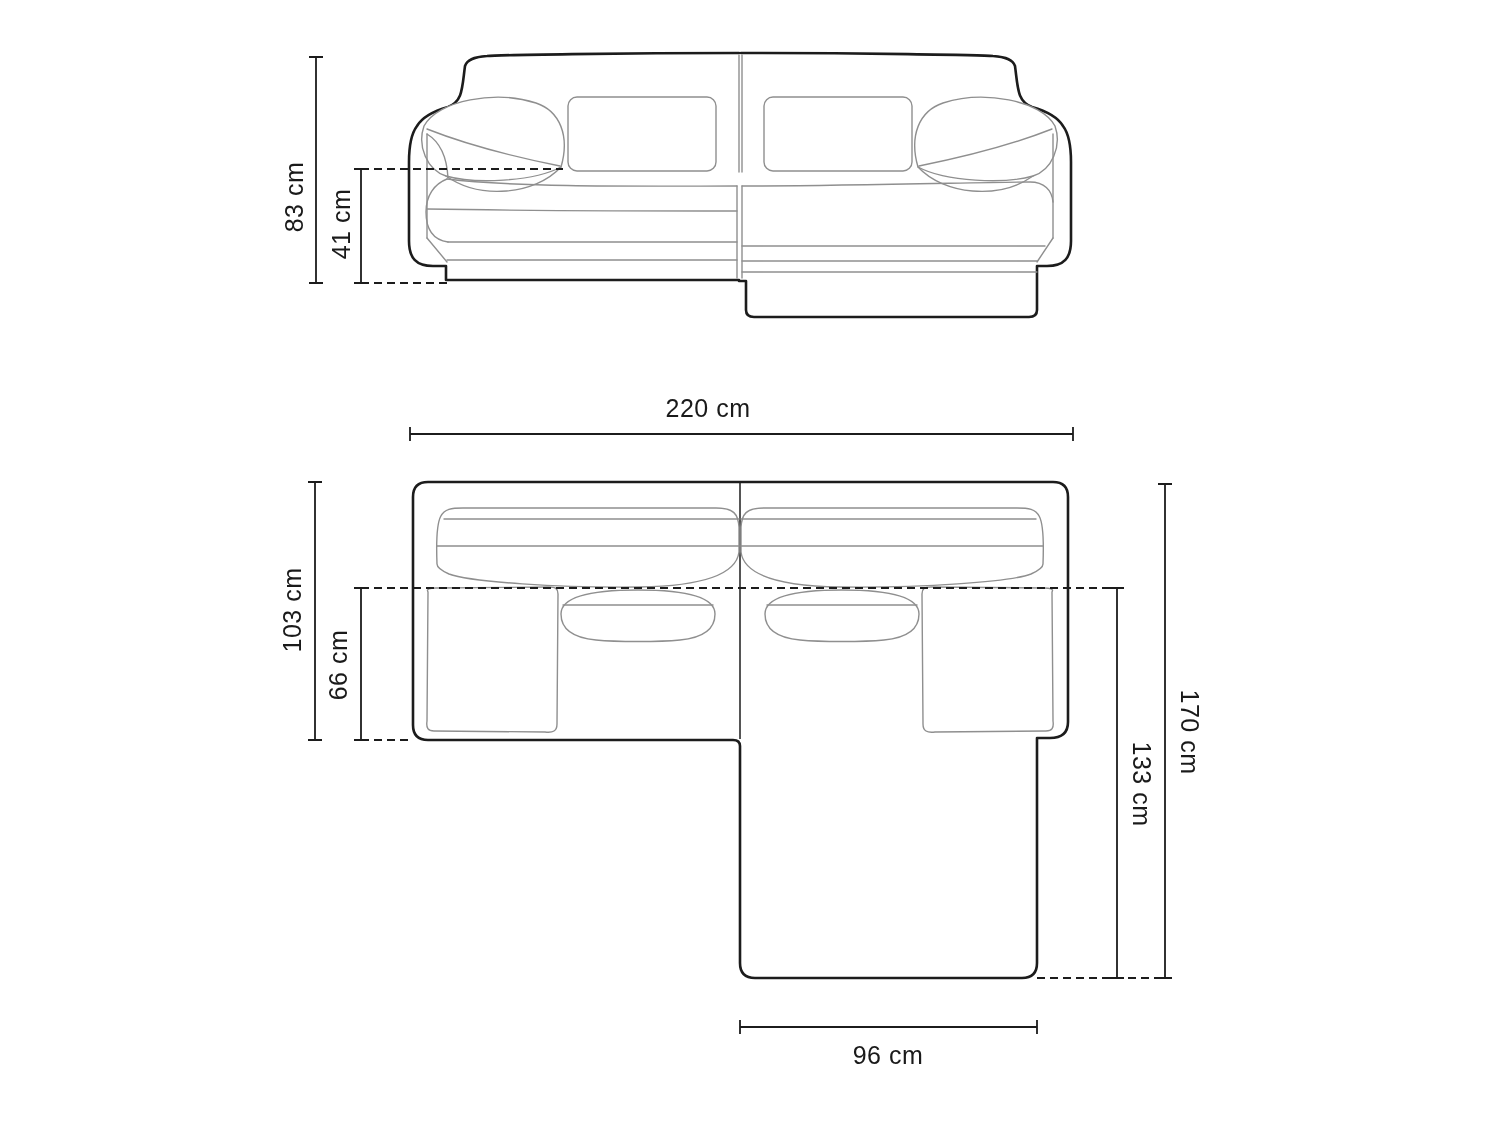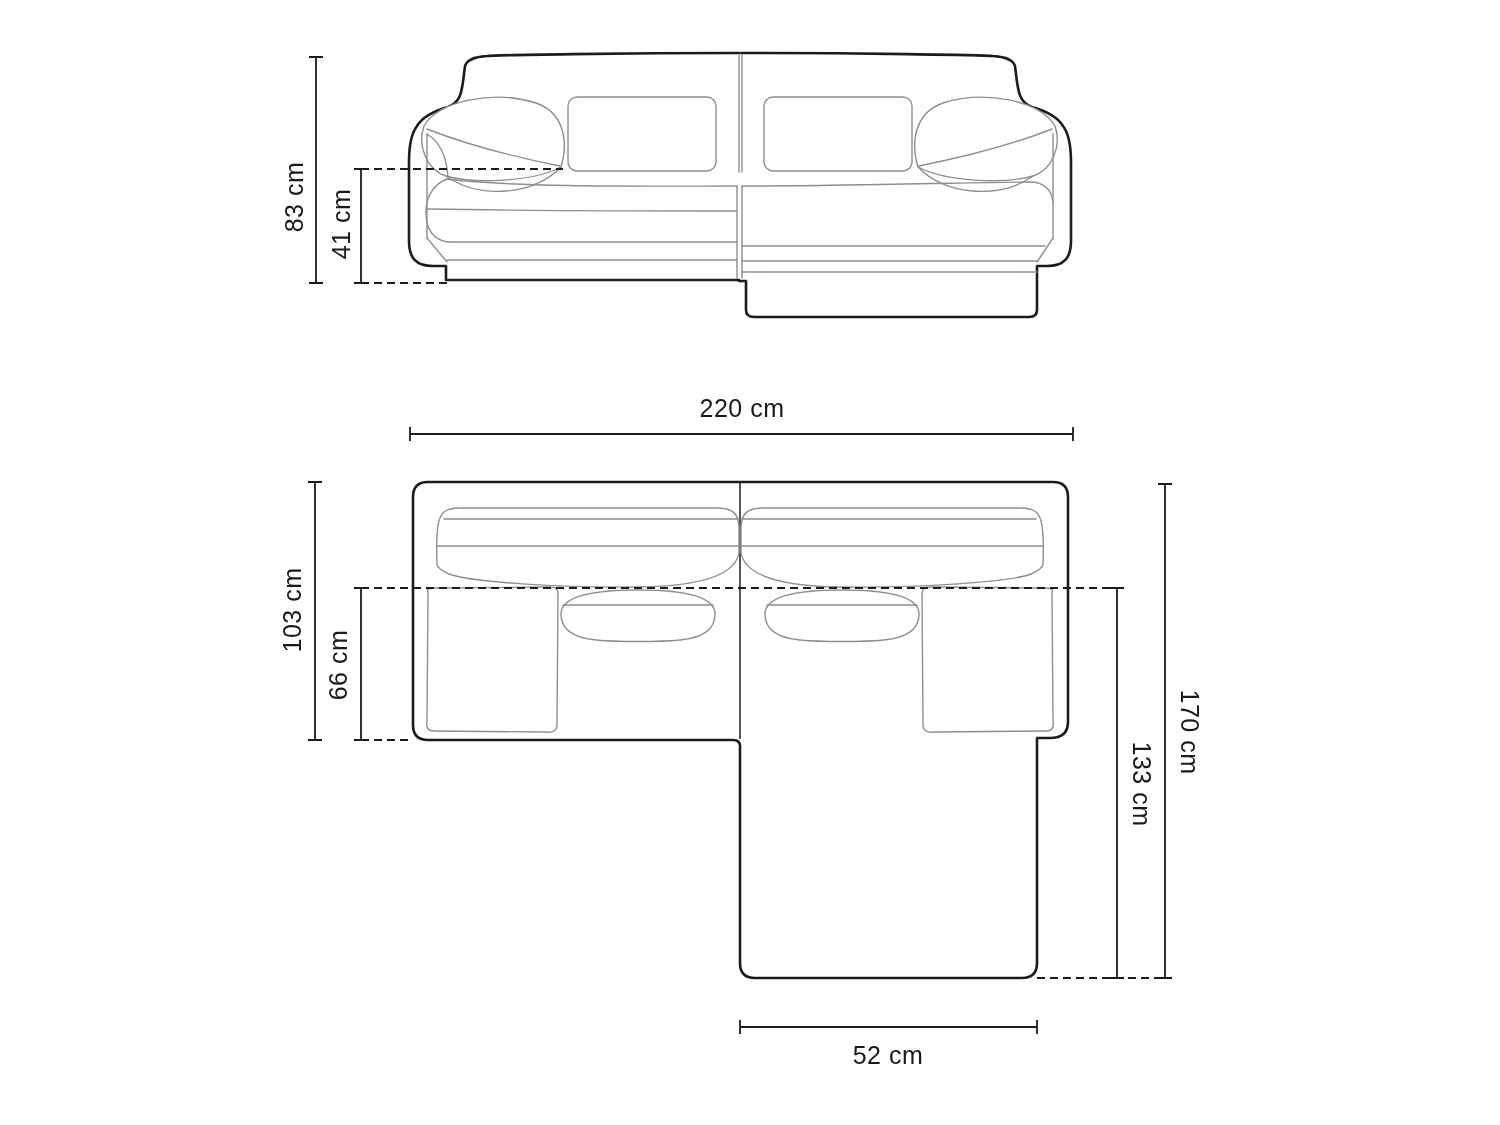--- a/index.html
+++ b/index.html
@@ -156,20 +156,20 @@
       <path class="dim" d="M740,1027 L1037,1027 M740,1020 L740,1034 M1037,1020 L1037,1034"></path>
 
       <path class="dash" d="M361,588 L1117,588"></path>
       <path class="dash" d="M361,740 L413,740"></path>
       <path class="dash" d="M1037,978 L1165,978"></path>
     </g>
   </svg>
 
   <div class="dim-label rot-ccw" style="left:294px;top:197px">83 cm</div>
   <div class="dim-label rot-ccw" style="left:341px;top:224px">41 cm</div>
-  <div class="dim-label" style="left:742px;top:408px">220 cm</div>
+  <div class="dim-label" style="left:708px;top:408px">220 cm</div>
   <div class="dim-label rot-ccw" style="left:292px;top:610px">103 cm</div>
   <div class="dim-label rot-ccw" style="left:338px;top:665px">66 cm</div>
   <div class="dim-label rot-cw" style="left:1189px;top:732px">170 cm</div>
   <div class="dim-label rot-cw" style="left:1141px;top:784px">133 cm</div>
-  <div class="dim-label" style="left:888px;top:1055px">52 cm</div>
+  <div class="dim-label" style="left:888px;top:1055px">96 cm</div>
 
 </div>
 
 </body></html>

